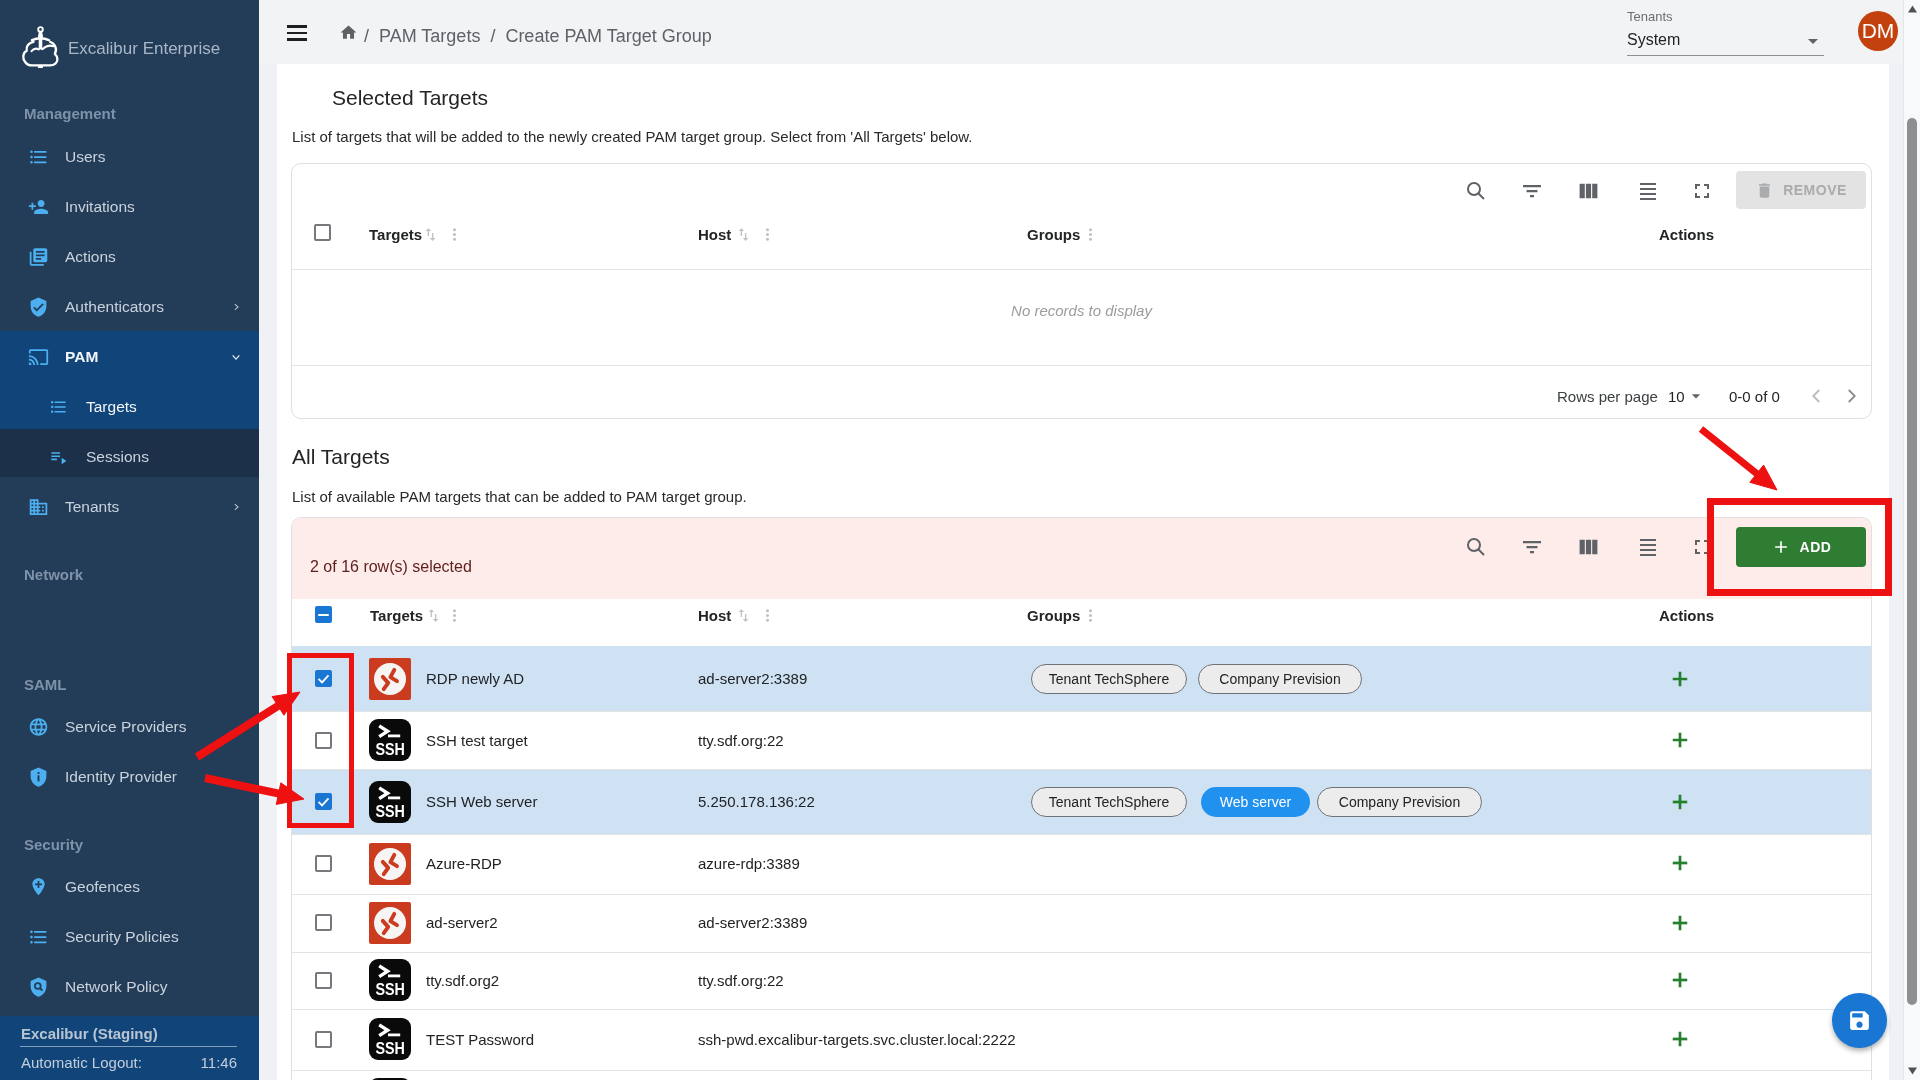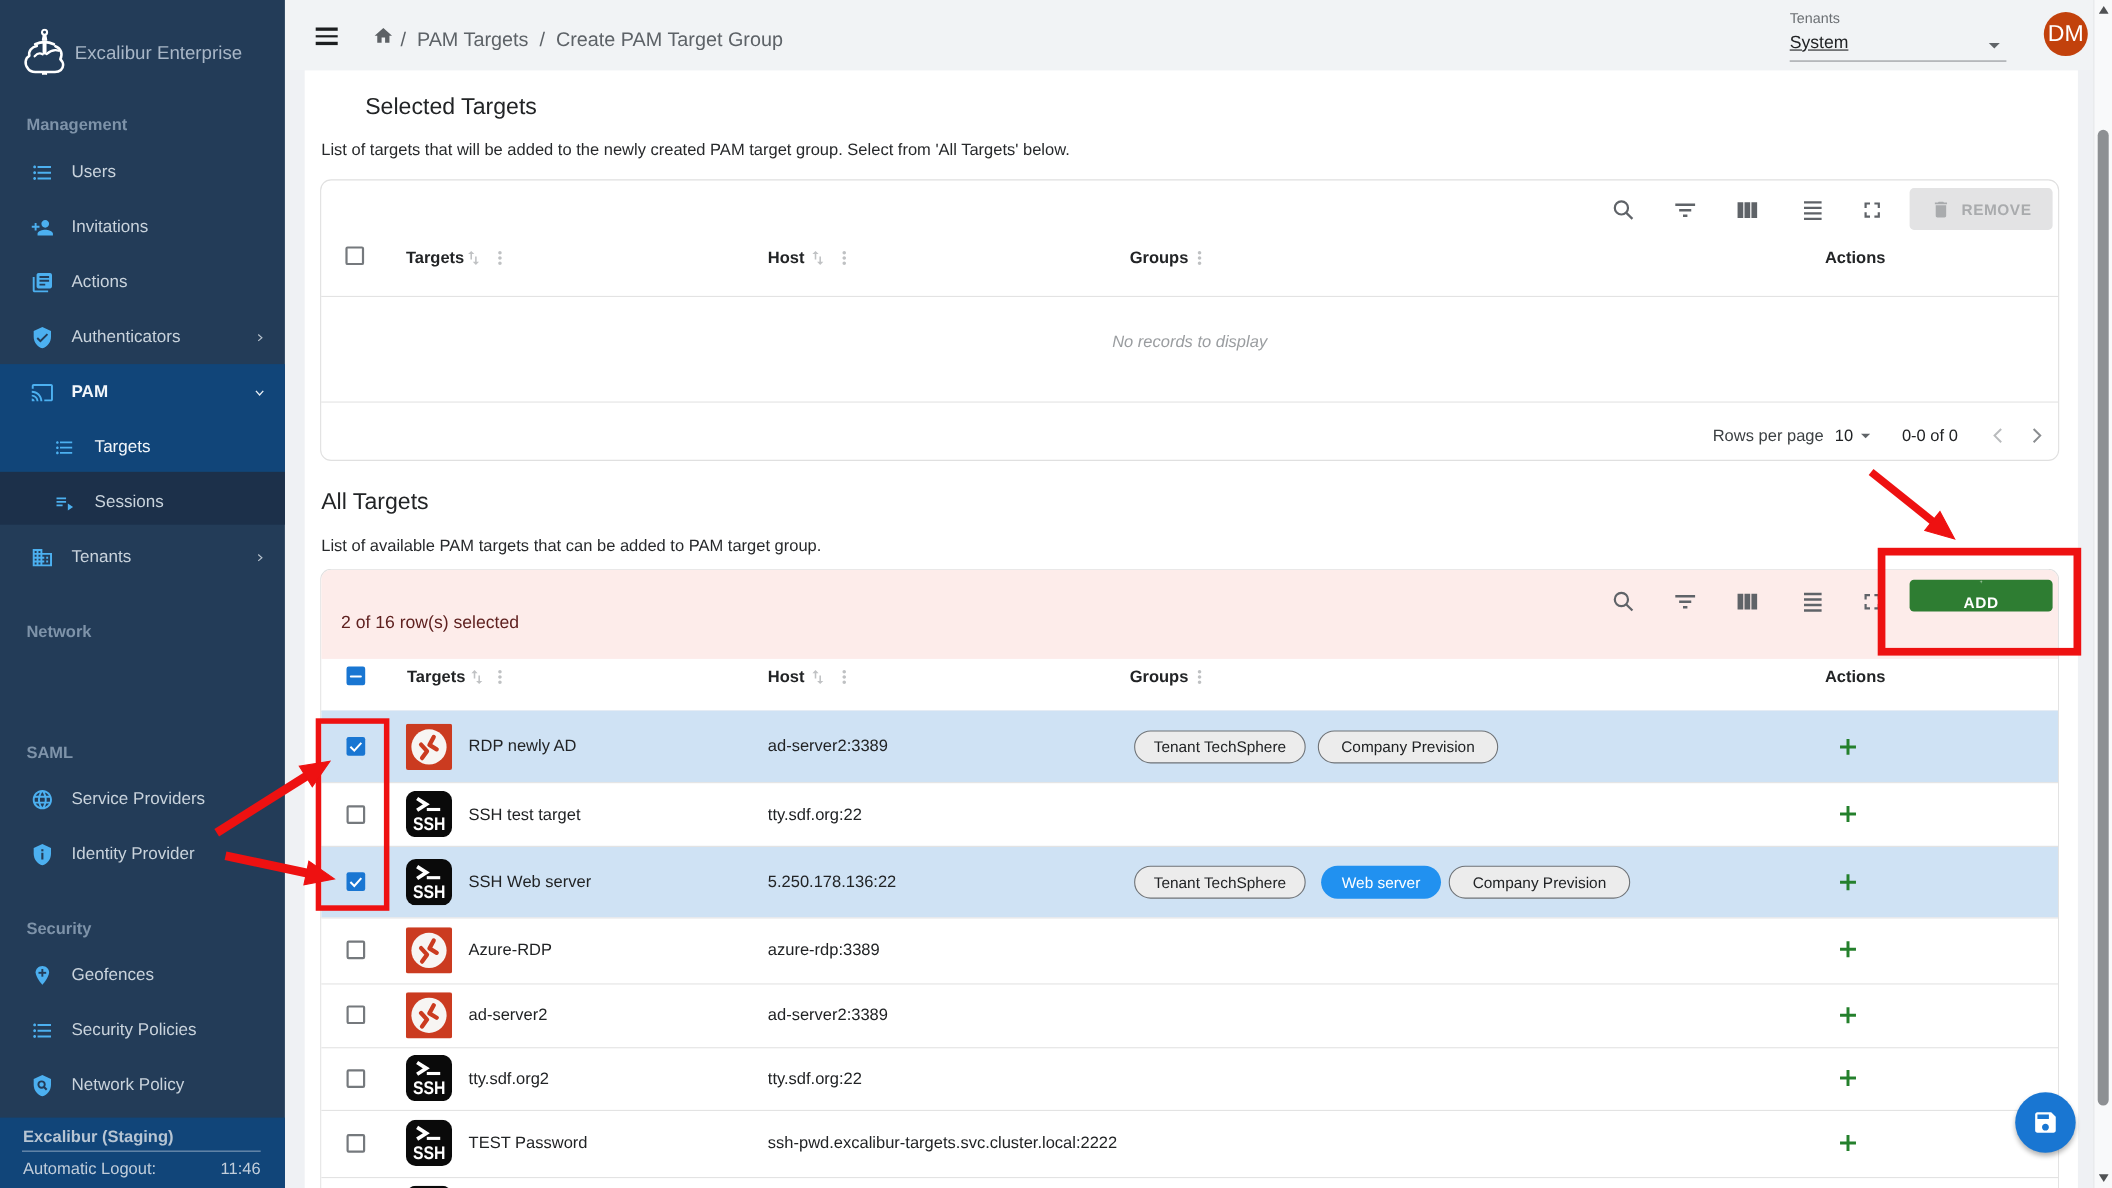--- a/index.html
+++ b/index.html
@@ -65,21 +65,21 @@
     <div class="abs" style="left:28px;top:25px;width:20px;height:16px;">
       <div style="position:absolute;top:0;width:20px;height:2.6px;background:#1c1e20;"></div>
       <div style="position:absolute;top:6.7px;width:20px;height:2.6px;background:#1c1e20;"></div>
       <div style="position:absolute;top:13.4px;width:20px;height:2.6px;background:#1c1e20;"></div>
     </div>
     <svg class="abs" style="left:80px;top:23px;" width="19" height="19" viewBox="0 0 24 24" fill="#5d6165">
         <path d="M10 20v-6h4v6h5v-8h3L12 3 2 12h3v8z"></path>
       </svg>
     <div class="abs" style="left:105px;top:26px;font-size:18px;color:#5d6267;">/&nbsp;&nbsp;PAM Targets&nbsp;&nbsp;/&nbsp;&nbsp;Create PAM Target Group</div>
     <div class="abs" style="left:1368px;top:9px;font-size:13px;color:#6b6f73;">Tenants</div>
-    <div class="abs" style="left:1368px;top:31px;font-size:16px;color:#212325;text-decoration:underline;">System</div>
+    <div class="abs" style="left:1368px;top:31px;font-size:16px;color:#212325;">System</div>
     <div class="abs" style="left:1368px;top:55px;width:197px;height:1px;background:#8d9195;"></div>
     <svg class="abs" style="left:1542px;top:29px;" width="24" height="24" viewBox="0 0 24 24" fill="#606468">
         <path d="M7 10l5 5 5-5z"></path>
       </svg>
     <div class="abs" style="left:1581px;top:11px;width:40px;height:40px;border-radius:50%;background:#c2410c;color:#fff;font-size:21px;display:flex;align-items:center;justify-content:center;margin-left:18px;">DM</div>
   </div>
   <div id="paper">
     <div class="h6" style="left:15px;top:22px;margin-left:40px;">Selected Targets</div>
     <div class="desc" style="left:15px;top:64px;">List of targets that will be added to the newly created PAM target group. Select from 'All Targets' below.</div>
 
@@ -162,21 +162,21 @@
         </svg>
       <svg class="tico" style="left:1284px;top:17px;" viewBox="0 0 24 24" fill="#5f6368">
           <path d="M3.6 4.8h5.2v14.4H3.6zM9.9 4.8h5.2v14.4H9.9zM16.2 4.8h5.2v14.4h-5.2z"></path>
         </svg>
       <svg class="tico" style="left:1344px;top:17px;" viewBox="0 0 24 24" fill="#5f6368">
           <path d="M4 3.9h16v2.2H4zM4 8.9h16v2.2H4zM4 13.9h16v2.2H4zM4 18.9h16v2.2H4z"></path>
         </svg>
       <svg class="tico" style="left:1398px;top:17px;" viewBox="0 0 24 24" fill="#5f6368">
           <path d="M7 14H5v5h5v-2H7v-3zm-2-4h2V7h3V5H5v5zm12 7h-3v2h5v-5h-2v3zM14 5v2h3v3h2V5h-5z"></path>
         </svg>
-      <div class="btn btn-green" style="left:1444px;top:9px;height:29px;flex-direction:column;">
+      <div class="btn btn-green" style="left:1444px;top:9px;height:40px;">
         <svg width="20" height="20" viewBox="0 0 24 24" fill="#fff">
             <path d="M19 13h-6v6h-2v-6H5v-2h6V5h2v6h6v2z"></path>
           </svg>
         <span>ADD</span>
       </div>
 
       <div class="cbx cbx-on" style="left:23px;top:88px;">
         <div style="position:absolute;left:3px;top:7.5px;width:11px;height:2.4px;background:#fff;border-radius:1px;"></div>
       </div>
       <div class="thead-label" style="left:78px;top:89px;">Targets</div>

